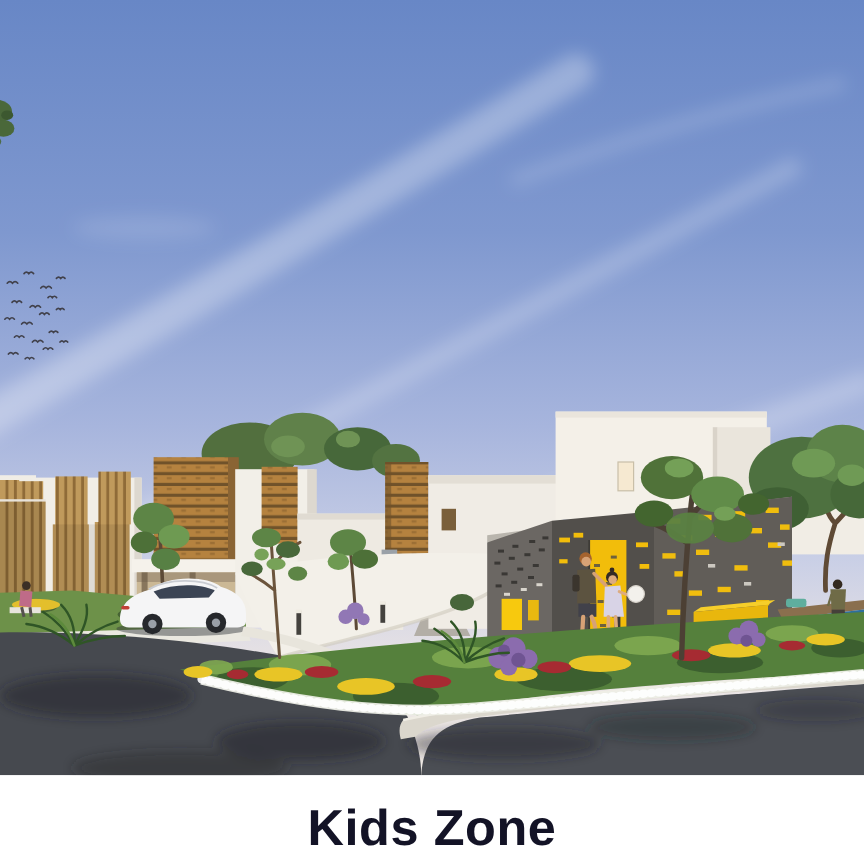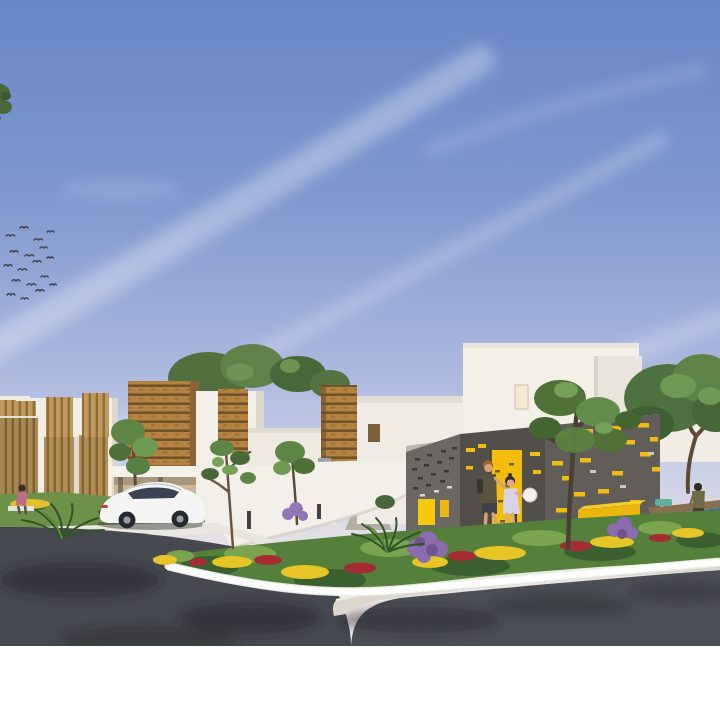--- a/index.html
+++ b/index.html
@@ -430,13 +430,14 @@
       <ellipse cx="545" cy="428" rx="16" ry="11" fill="#43652f"></ellipse>
       <ellipse cx="610" cy="440" rx="17" ry="12" fill="#507239"></ellipse>
       <ellipse cx="575" cy="440" rx="20" ry="13" fill="#5a8142" opacity="0.95"></ellipse>
       <ellipse cx="628" cy="420" rx="13" ry="9" fill="#43652f"></ellipse>
       <ellipse cx="566" cy="390" rx="12" ry="8" fill="#74a057"></ellipse>
       <ellipse cx="604" cy="428" rx="9" ry="6" fill="#74a057"></ellipse>
     </g>
   </svg>
   </figure>
 
+  <div class="caption">Kids Zone</div>
 </div>
 
 </body></html>

